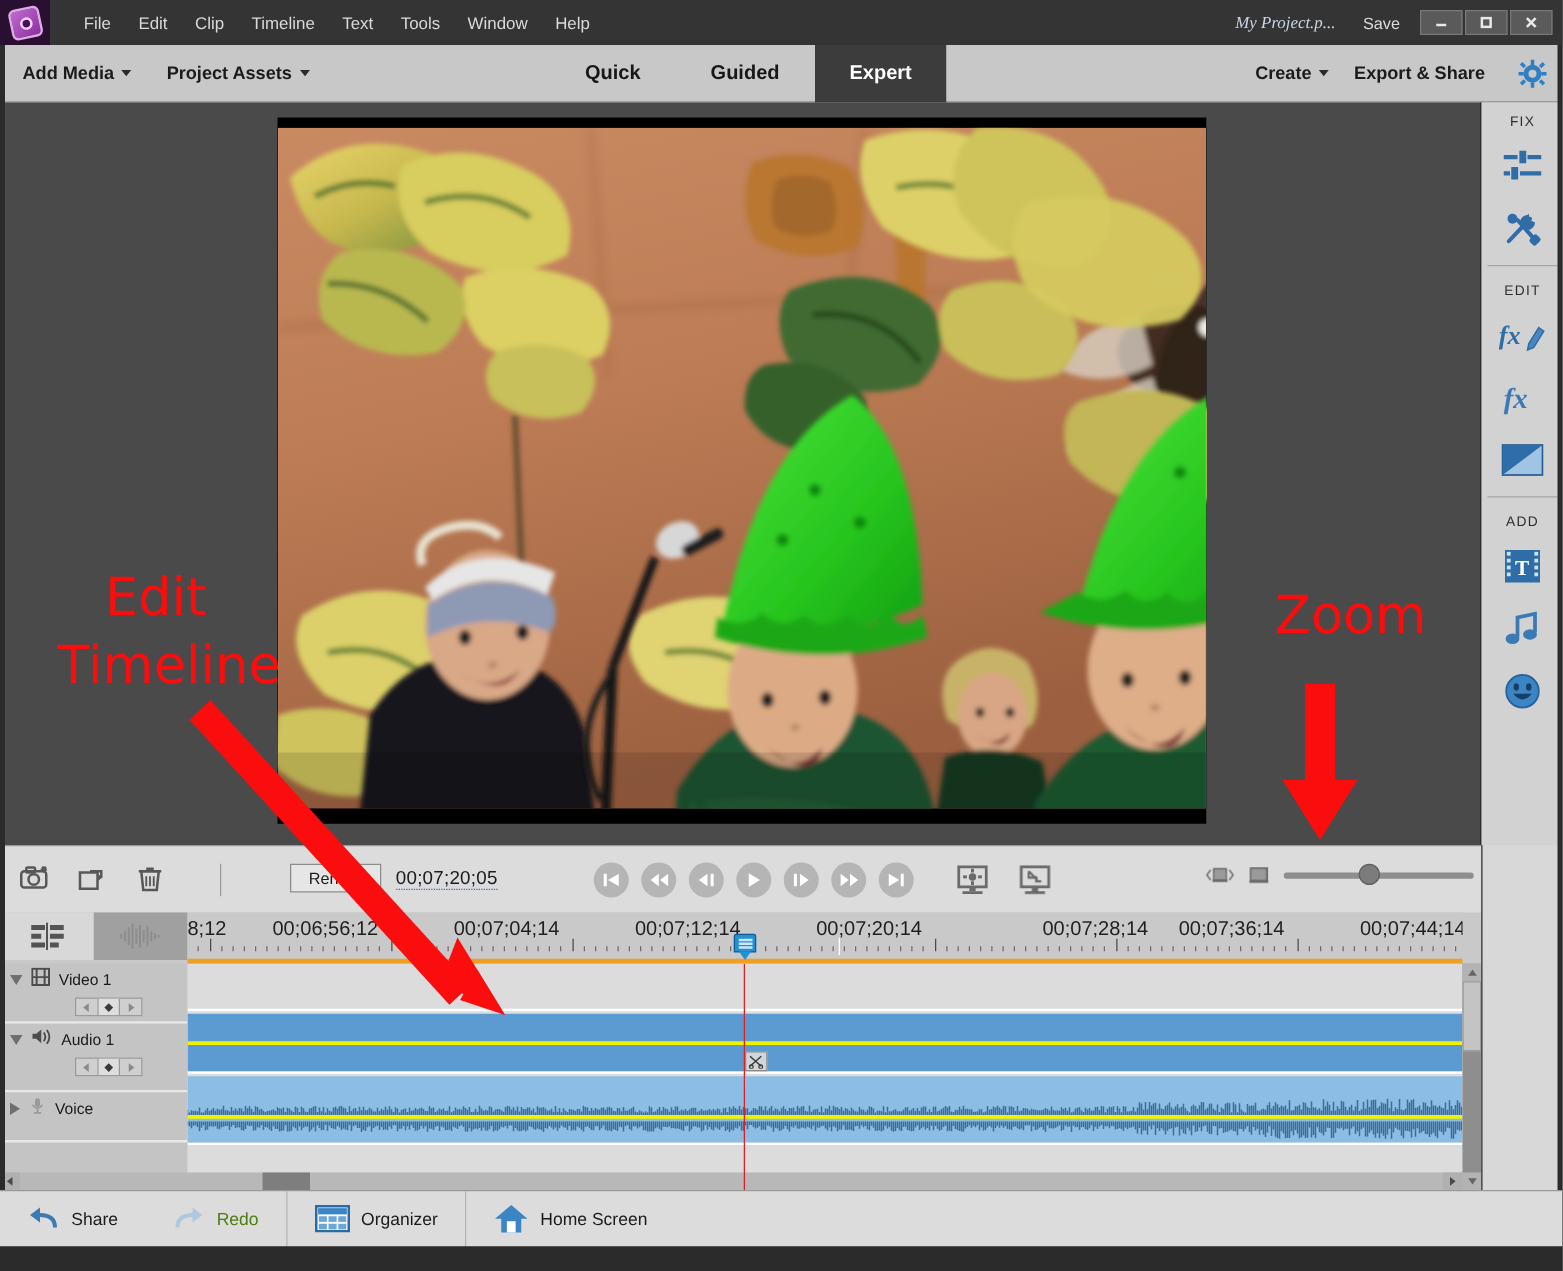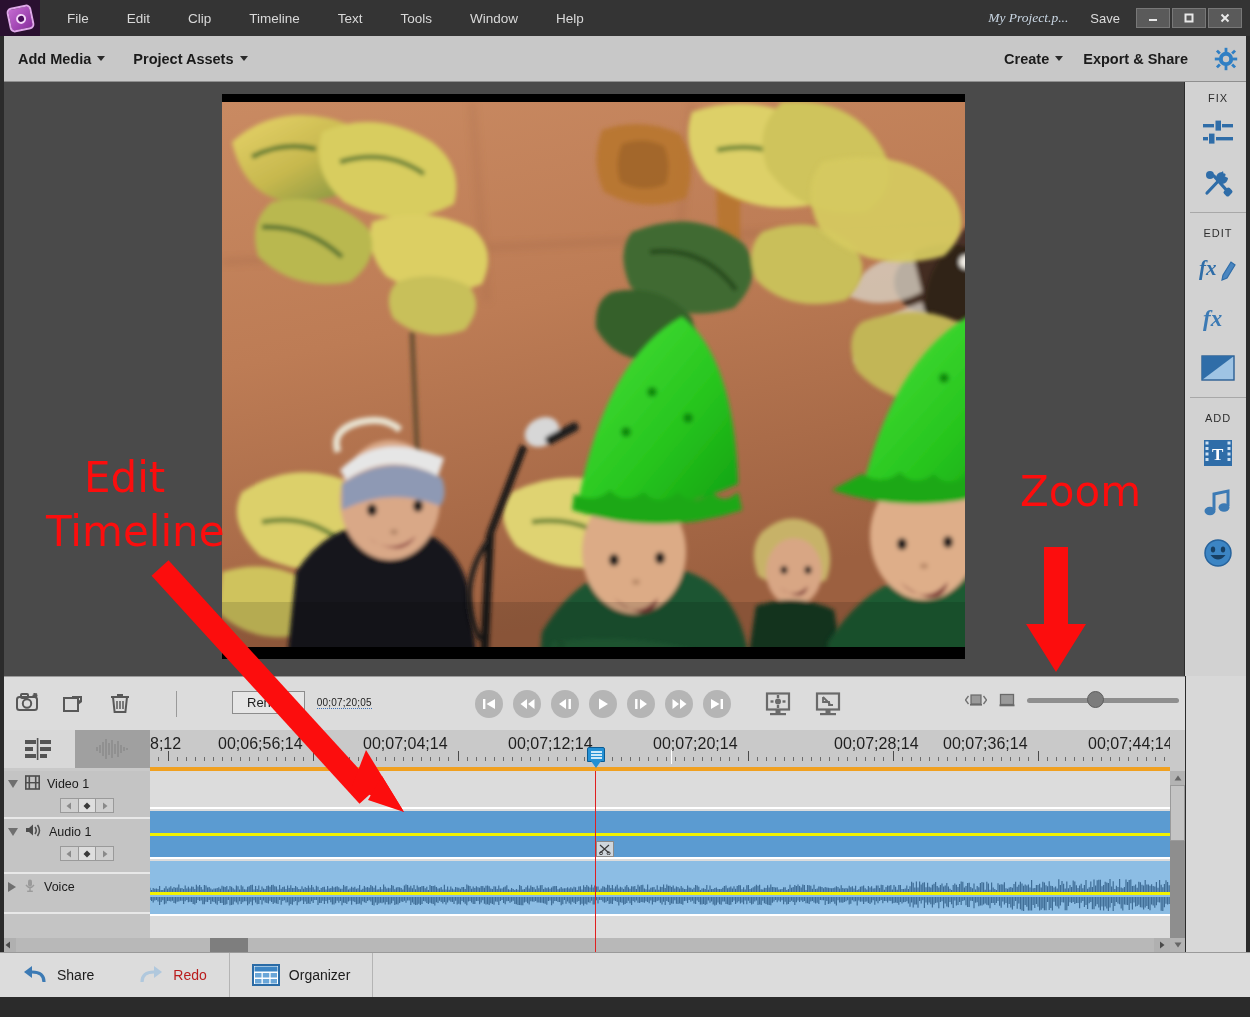--- a/index.html
+++ b/index.html
@@ -23,21 +23,21 @@
     width: 25px; height: 25px; border-radius: 5px;
     background: linear-gradient(145deg,#c36ad0,#8b2fa0);
     border: 2px solid #e0a8ea;
     display: flex; align-items: center; justify-content: center;
     transform: rotate(-12deg);
   }
   .logo-inner {
     width: 10px; height: 10px; border-radius: 50%;
     background: #4a0d5c; border: 2px solid #f3d6f8;
   }
-  .menubar { display: flex; align-items: center; margin-left: 16px; gap: 16px; }
+  .menubar { display: flex; align-items: center; margin-left: 16px; gap: 0px; }
   .menu-item {
     color: #d9d9d9; font-size: 13.5px; padding: 4px 11px; cursor: default;
     white-space: nowrap;
   }
   .title-right {
     margin-left: auto; display: flex; align-items: center; height: 48px;
   }
   .proj-name {
     color: #c9d6e3; font-style: italic; font-size: 13.5px; margin-right: 22px;
     font-family: "Liberation Serif", serif;
@@ -119,21 +119,21 @@
   .tlt-icon { width: 26px; height: 26px; cursor: default; }
   .tlt-div { width: 1px; height: 26px; background: #9a9a9a; margin-left: 22px; }
   .render-box {
     position: absolute; left: 232px; top: 14px; display: flex; align-items: center;
   }
   .render-btn {
     background: #e6e6e6; border: 1px solid #8c8c8c; font-size: 13px;
     color: #1d1d1d; padding: 3px 14px; cursor: default;
   }
   .timecode {
-    font-size: 10px; color: #1d1d1d; margin-left: 12px;
+    font-size: 15px; color: #1d1d1d; margin-left: 12px;
     border-bottom: 1px dotted #3b6fb5; letter-spacing: 0.2px;
   }
   .transport {
     position: absolute; left: 475px; top: 13px; display: flex; gap: 10px;
   }
   .tbtn {
     width: 28px; height: 28px; border-radius: 50%; background: #b5b5b5;
     display: flex; align-items: center; justify-content: center; cursor: default;
   }
   .mon-tools { position: absolute; left: 765px; top: 15px; display: flex; gap: 24px; }
@@ -301,21 +301,21 @@
   
   .bottombar {
     position: absolute; left: 0; top: 952px; width: 1250px; height: 45px;
     background: #dcdcdc; border-top: 1px solid #9a9a9a; display: flex;
     align-items: center;
   }
   .bb-item {
     display: flex; align-items: center; gap: 9px; padding: 0 22px; height: 45px;
     cursor: default; font-size: 14px; color: #1b1b1b;
   }
-  .bb-item.disabled { color: #b91c1c; text-align: right; }
+  .bb-item.disabled { color: #4d7c0f; text-align: right; }
   .bb-sep { width: 1px; height: 45px; background: #b4b4b4; }
   .bb-end { flex: 1; }
   .footer-dark {
     position: absolute; left: 0; top: 997px; width: 1250px; height: 20px;
     background: #2b2b2b;
   }
   .edge-left {
     position: absolute; left: 0; top: 36px; width: 4px; height: 916px;
     background: #2b2b2b;
   }
@@ -379,20 +379,31 @@
   <div class="toolbar2">
     <div class="tb-btn" style="margin-left:8px;">
       <span>Add Media</span>
       <span class="caret-d"></span>
     </div>
     <div class="tb-btn" style="margin-left:8px;">
       <span>Project Assets</span>
       <span class="caret-d"></span>
     </div>
 
+    <div class="mode-tabs">
+      <div class="mode-tab">
+          <span>Quick</span>
+        </div>
+      <div class="mode-tab">
+          <span>Guided</span>
+        </div>
+      <div class="mode-tab active">
+          <span>Expert</span>
+        </div>
+    </div>
 
     <div class="tb-right">
       <div class="tb-btn">
         <span>Create</span>
         <span class="caret-d"></span>
       </div>
       <div class="tb-btn">
         <span>Export &amp; Share</span>
       </div>
       <div class="gear-icon">
@@ -817,21 +828,21 @@
             <path d="M26,7 L26,15"></path>
               <path d="M29,9 L29,13"></path>
               <path d="M32,10 L32,12"></path>
           </g>
         </svg>
       </div>
     </div>
 
     <div class="ruler">
       <div class="rl-lbl" style="left:0px;">8;12</div>
-      <div class="rl-lbl" style="left:68px;">00;06;56;14</div>
+      <div class="rl-lbl" style="left:68px;">00;06;56;12</div>
       <div class="rl-lbl" style="left:213px;">00;07;04;14</div>
       <div class="rl-lbl" style="left:358px;">00;07;12;14</div>
       <div class="rl-lbl" style="left:503px;">00;07;20;14</div>
       <div class="rl-lbl" style="left:648px;margin-left:36px;">00;07;28;14</div>
       <div class="rl-lbl" style="left:793px;">00;07;36;14</div>
       <div class="rl-lbl" style="left:938px;">00;07;44;14</div>
 
       <div class="ticks" id="ticks">
           <div class="tick min" style="left:8.4px"></div>
           <div class="tick maj" style="left:17.5px"></div>
@@ -1126,20 +1137,27 @@
             <rect x="10.8" y="9" width="6.5" height="4.5"></rect>
             <rect x="18.6" y="9" width="6.4" height="4.5"></rect>
           <rect x="3" y="15" width="6.5" height="4.5"></rect>
             <rect x="10.8" y="15" width="6.5" height="4.5"></rect>
             <rect x="18.6" y="15" width="6.4" height="4.5"></rect>
         </g>
       </svg>
       <span>Organizer</span>
     </div>
     <div class="bb-sep"></div>
+    <div class="bb-item">
+      <svg width="28" height="24" viewBox="0 0 28 24">
+        <path d="M14,1 L27,12 L22,12 L22,23 L6,23 L6,12 L1,12 Z" fill="#3c85c4"></path>
+        <rect x="10.5" y="14" width="7" height="9" fill="#ffffff"></rect>
+      </svg>
+      <span>Home Screen</span>
+    </div>
     <div class="bb-end"></div>
   </div>
   <div class="footer-dark"></div>
 
   <svg class="anno-svg" width="1250" height="1017">
 
     <g>
       <path d="M160,568 L368,796" stroke="#fc0d0d" stroke-width="23" stroke-linecap="butt"></path>
       <path d="M404,812 L352,786 L366,750 Z" fill="#fc0d0d"></path>
       <path d="M368,800 L404,812 L382,776 Z" fill="#fc0d0d"></path>

